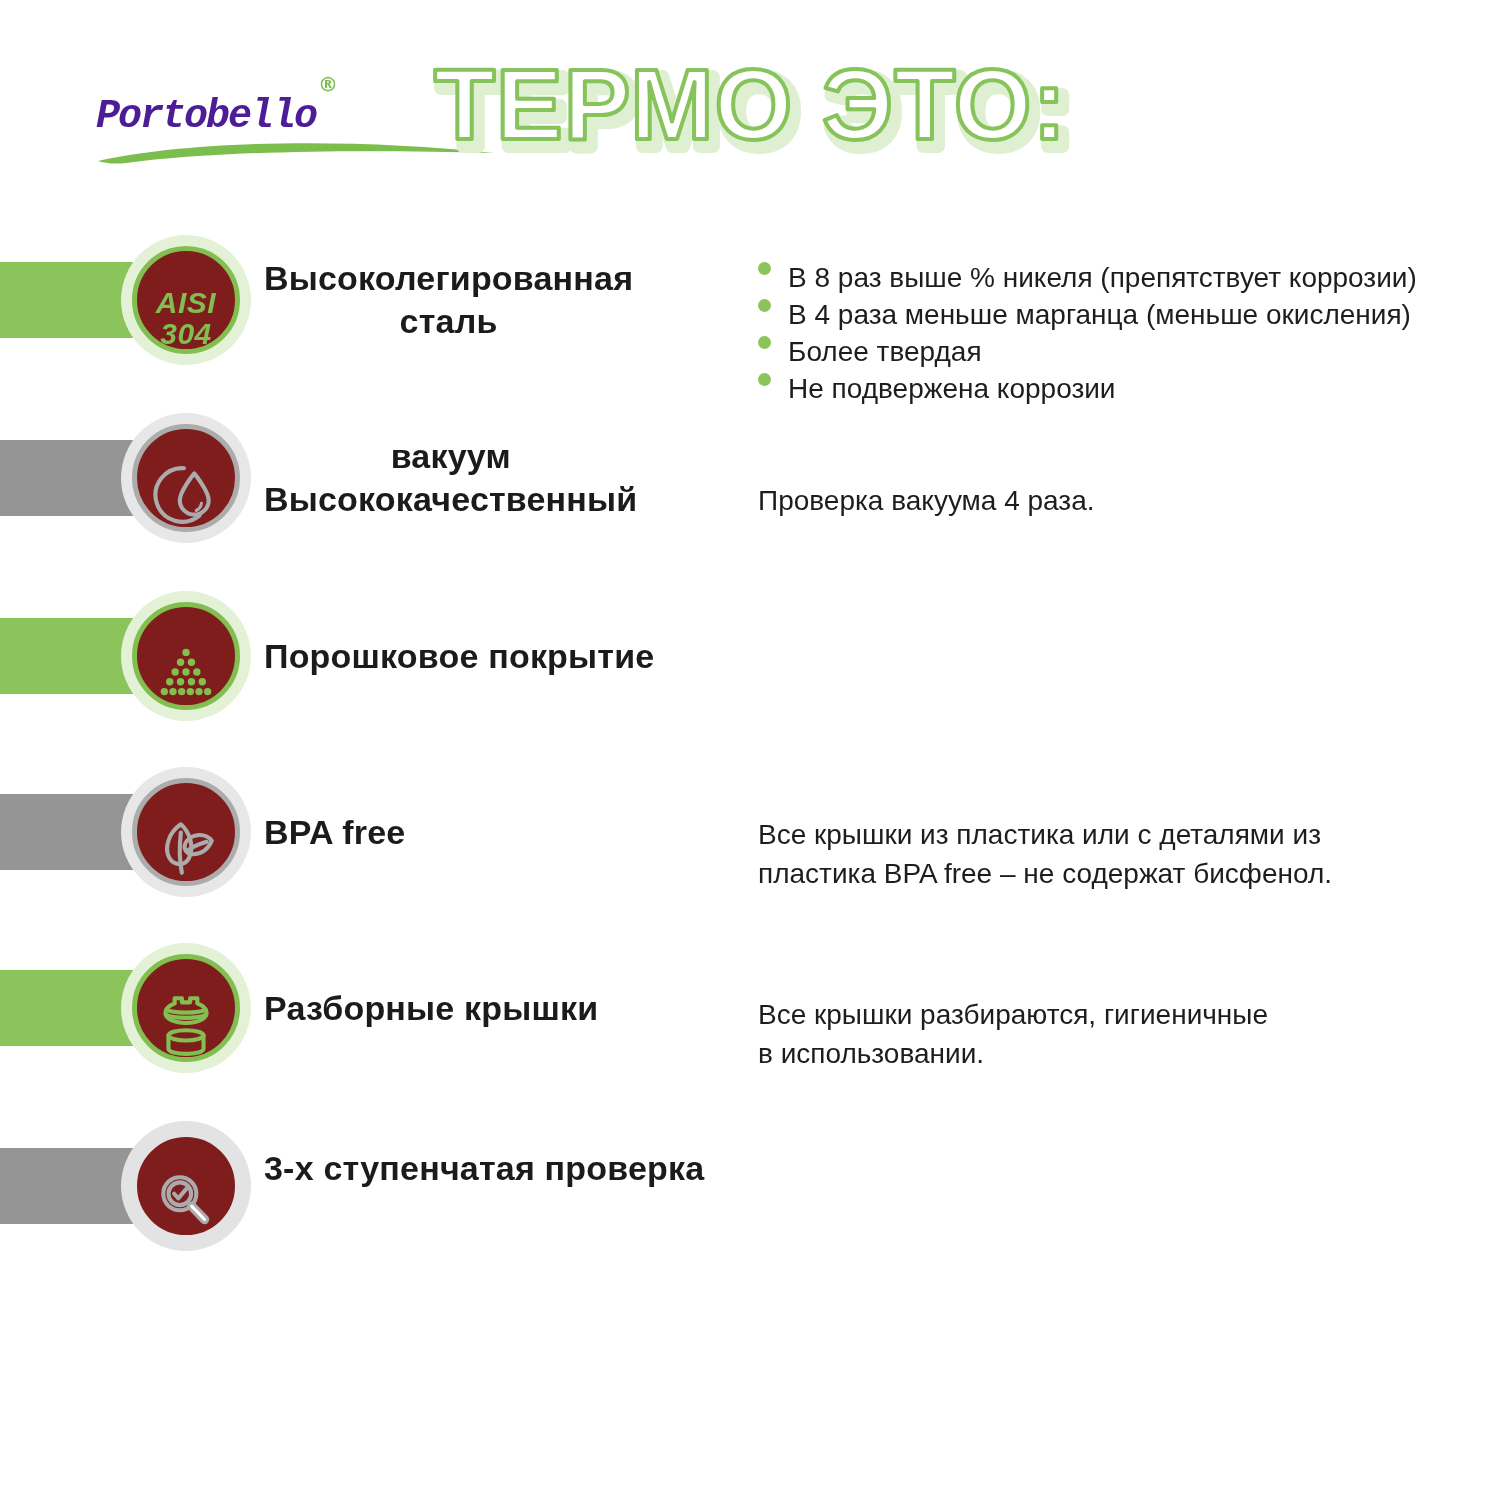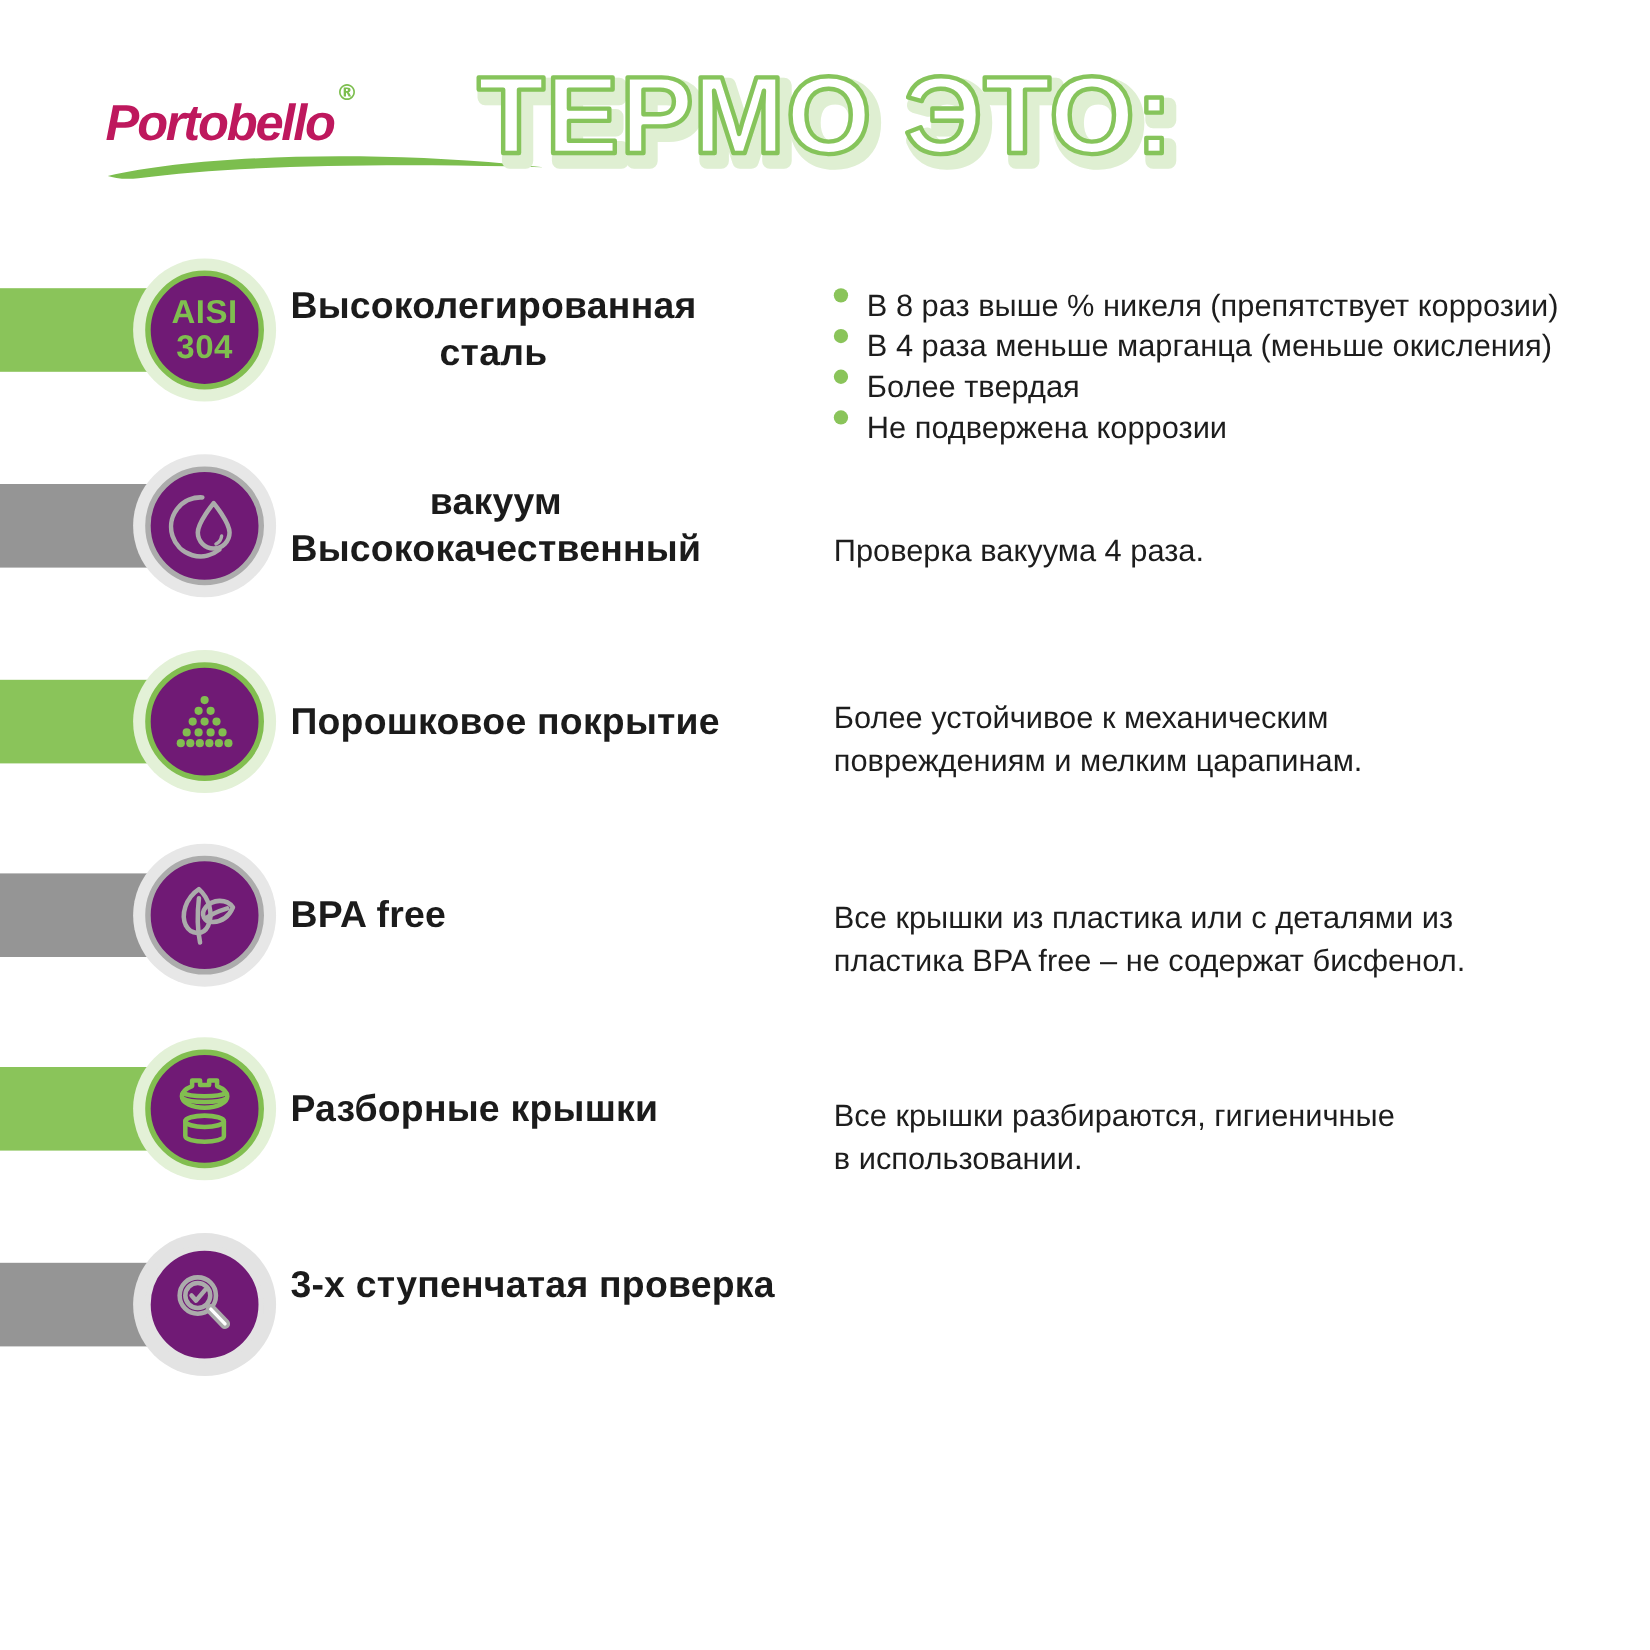--- a/index.html
+++ b/index.html
@@ -4,43 +4,43 @@
 <style>
   html,body{margin:0;padding:0;background:#ffffff;}
   .canvas{
     position:relative;width:1500px;height:1500px;background:#ffffff;overflow:hidden;
     font-family:"Liberation Sans",sans-serif;color:#1d1d1d;
   }
   
   .logo{position:absolute;left:96px;top:72px;width:410px;}
   .logo-line{white-space:nowrap;}
   .logo-text{
-    font-family:Liberation Sans, sans-serif;font-style:italic;font-weight:bold;
-    font-size:46px;color:#be185d;letter-spacing:-2px;
+    font-family:Liberation Mono, monospace;font-style:italic;font-weight:bold;
+    font-size:40px;color:#4c1d95;letter-spacing:-2px;
   }
   .logo-reg{
     font-family:"DejaVu Sans",sans-serif;font-weight:bold;font-size:20px;color:#7cbe4e;
     vertical-align:36px;margin-left:2px;
   }
   .swoosh{display:block;margin-top:0px;}
   .title-art{position:absolute;left:420px;top:44px;}
   .title-art text{
     font-family:"Liberation Sans",sans-serif;font-weight:bold;font-size:100px;letter-spacing:1px;
   }
   .title-halo{fill:#dfefd2;stroke:#dfefd2;stroke-width:14px;stroke-linejoin:round;}
   .title-front{fill:#ffffff;stroke:#86c45b;stroke-width:4px;stroke-linejoin:round;}
   
   .row{position:absolute;left:0;width:1500px;height:174px;}
   .r1{top:213px}.r2{top:391px}.r3{top:569px}.r4{top:745px}.r5{top:921px}.r6{top:1099px}
   .bar{position:absolute;left:0;top:49px;width:232px;height:76px;}
   .row.green .bar{background:#8ac45a;}
   .row.gray  .bar{background:#959595;}
   .circle{
     position:absolute;left:132px;top:33px;width:98px;height:98px;border-radius:50%;
-    background:#701a75;display:flex;align-items:center;justify-content:center;
+    background:#7f1d1d;display:flex;align-items:flex-end;justify-content:center;font-style:italic;
   }
   .row.green .circle{border:5px solid #82be50;box-shadow:0 0 0 11px #e3f1d7;}
   .row.gray  .circle{border:5px solid #acacac;box-shadow:0 0 0 11px #e7e7e7;}
   .row.ringless .circle{border:5px solid #e3e3e3;box-shadow:0 0 0 11px #e3e3e3;}
   .badge{
     font-weight:bold;color:#7fbe4f;font-size:30px;line-height:31px;text-align:center;
     letter-spacing:0.5px;
   }
   .title{
     position:absolute;left:264px;font-size:34px;font-weight:bold;color:#1b1b1b;
@@ -146,24 +146,20 @@
           <circle cx="19.4" cy="51" r="3.6"></circle>
           <circle cx="27.8" cy="51" r="3.6"></circle>
           <circle cx="36.2" cy="51" r="3.6"></circle>
           <circle cx="44.6" cy="51" r="3.6"></circle>
           <circle cx="53" cy="51" r="3.6"></circle>
       </svg>
     </div>
     <div class="title one">
       <div>Порошковое покрытие</div>
     </div>
-    <div class="desc">
-      <div>Более устойчивое к механическим</div>
-      <div>повреждениям и мелким царапинам.</div>
-    </div>
   </section>
 
   <section class="row r5 green">
     <div class="bar"></div>
     <div class="circle">
       <svg class="icon-svg" width="66" height="66" viewBox="0 0 64 64" fill="none" stroke="#82be50" stroke-width="4" stroke-linecap="round" stroke-linejoin="round">
         <path d="M21 7 h7 v4 h8 V7 h7 v5 c5 2 9 5 9 9 c0 6 -9 10 -20 10 S12 27 12 21 c0 -4 4 -7 9 -9 Z"></path>
         <path d="M13 18 c6 4 32 4 38 0"></path>
         <path d="M13 23 c6 4 32 4 38 0"></path>
         <ellipse cx="32" cy="43" rx="17" ry="5"></ellipse>

